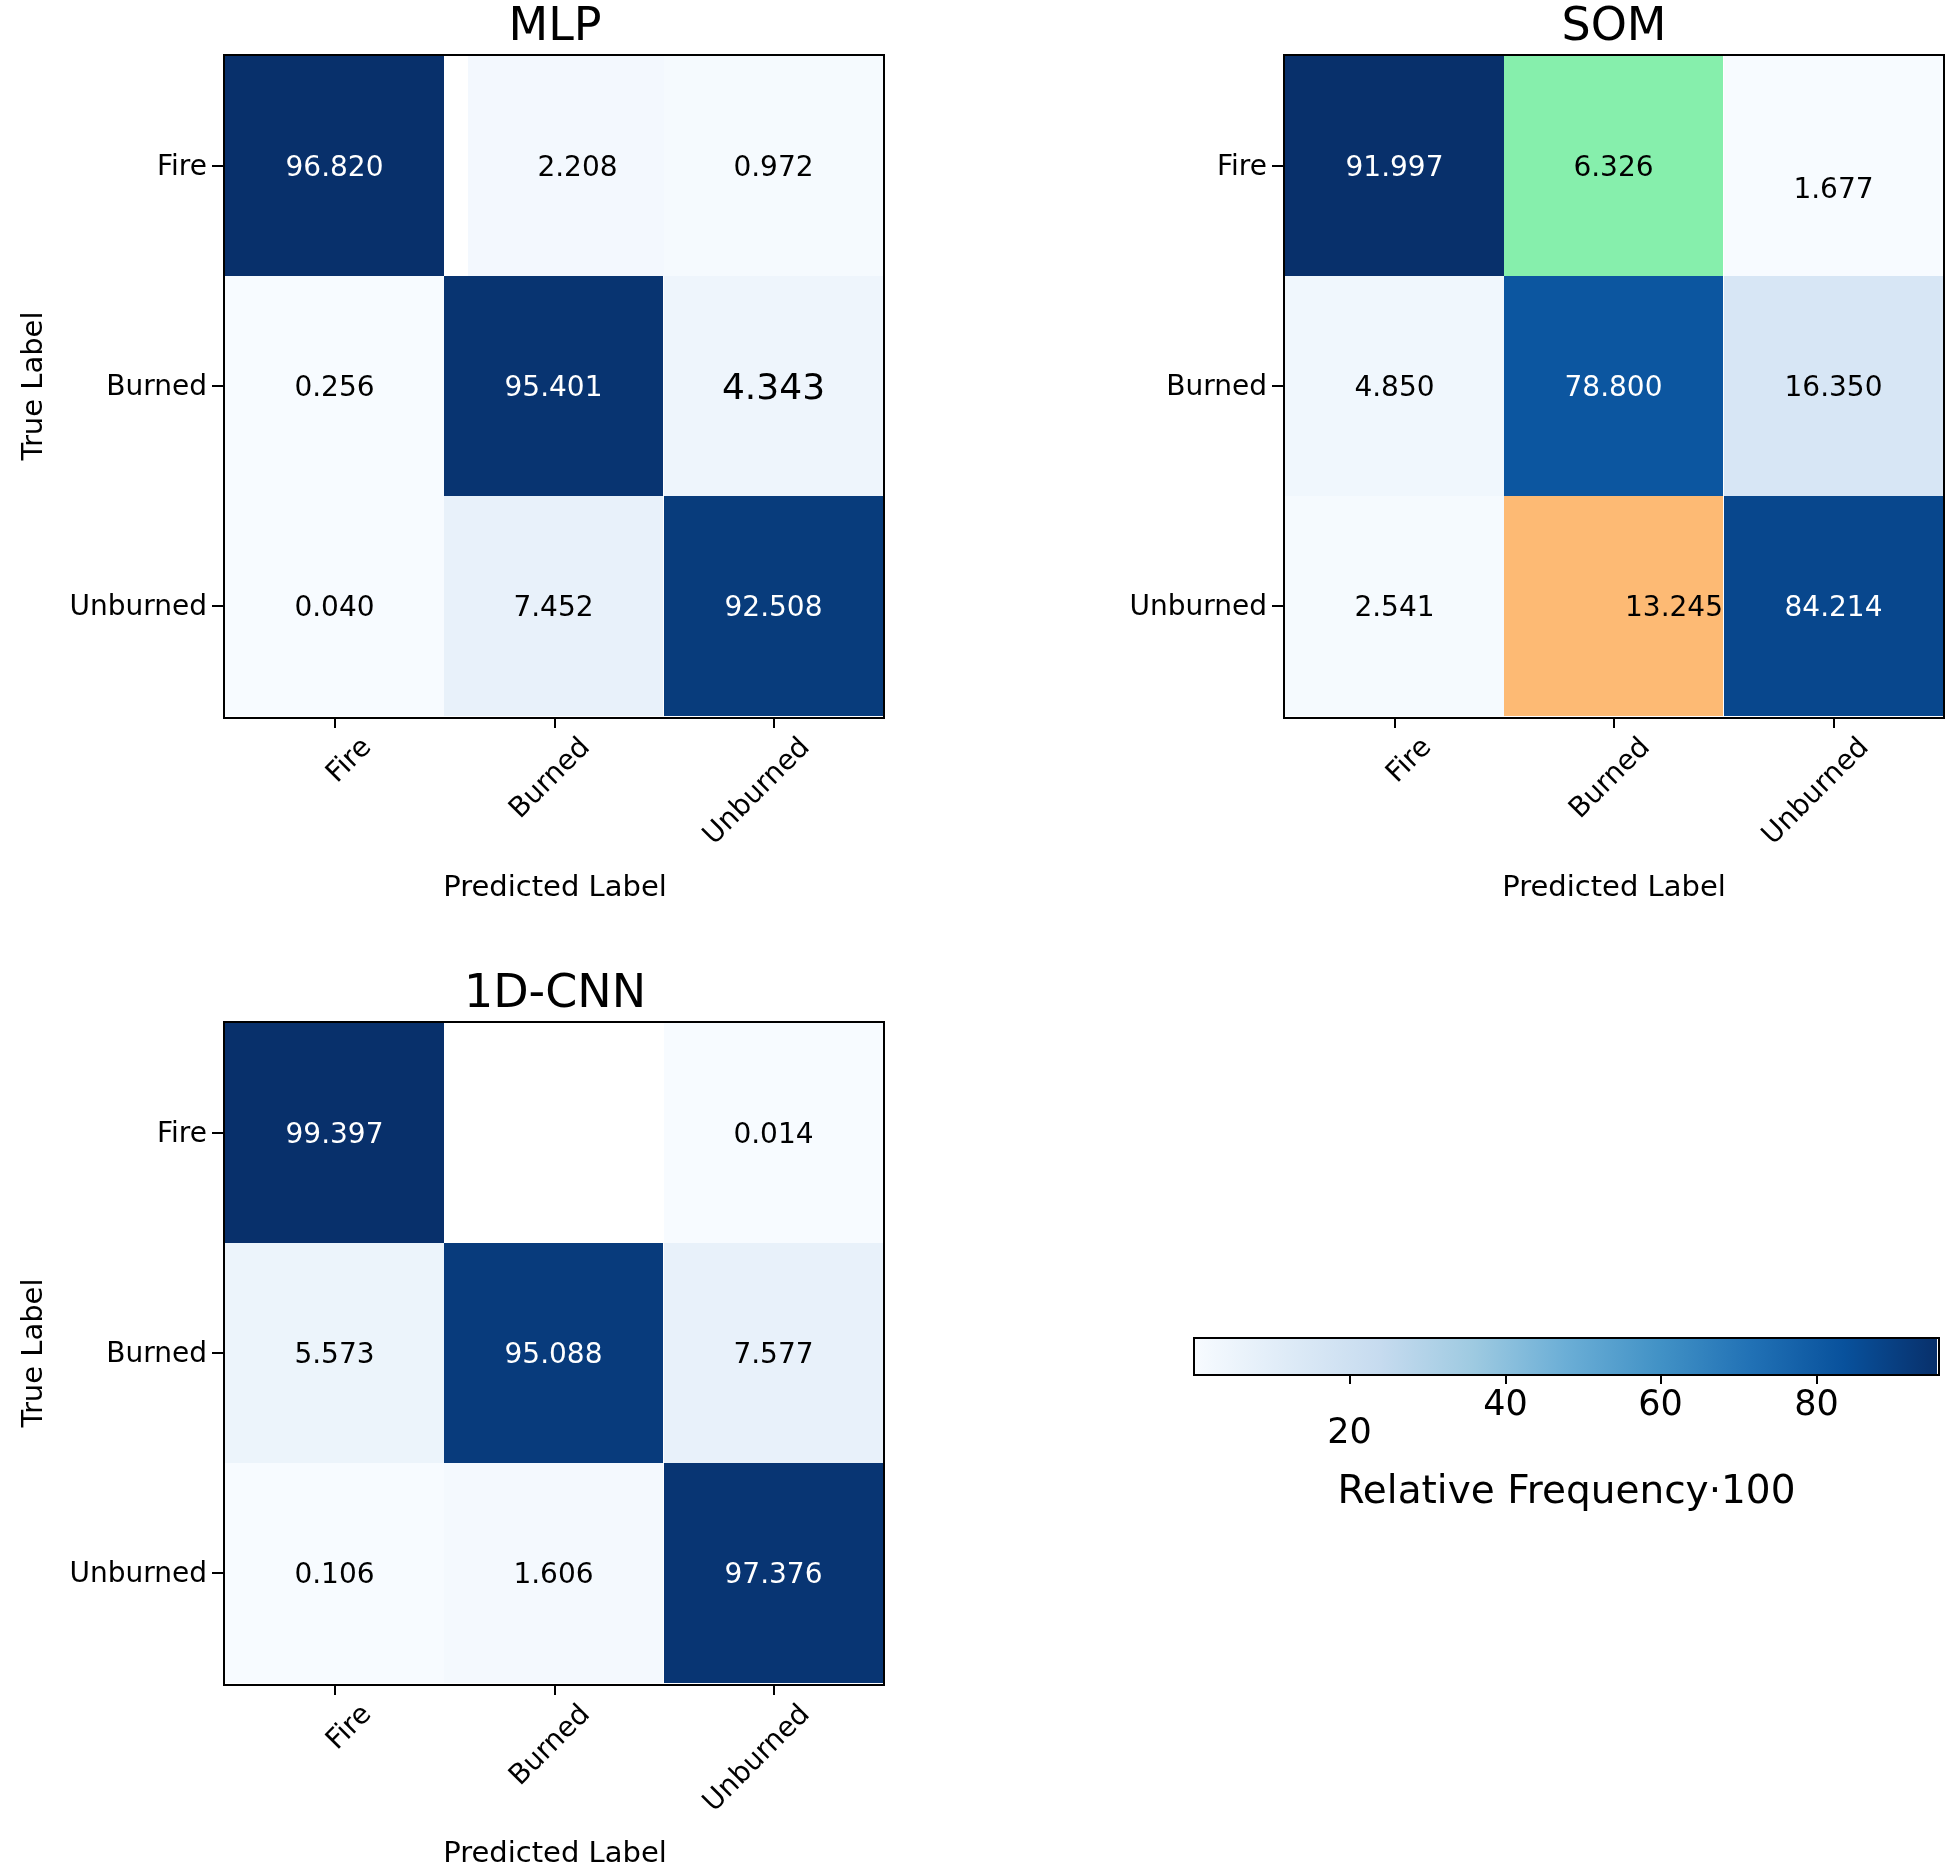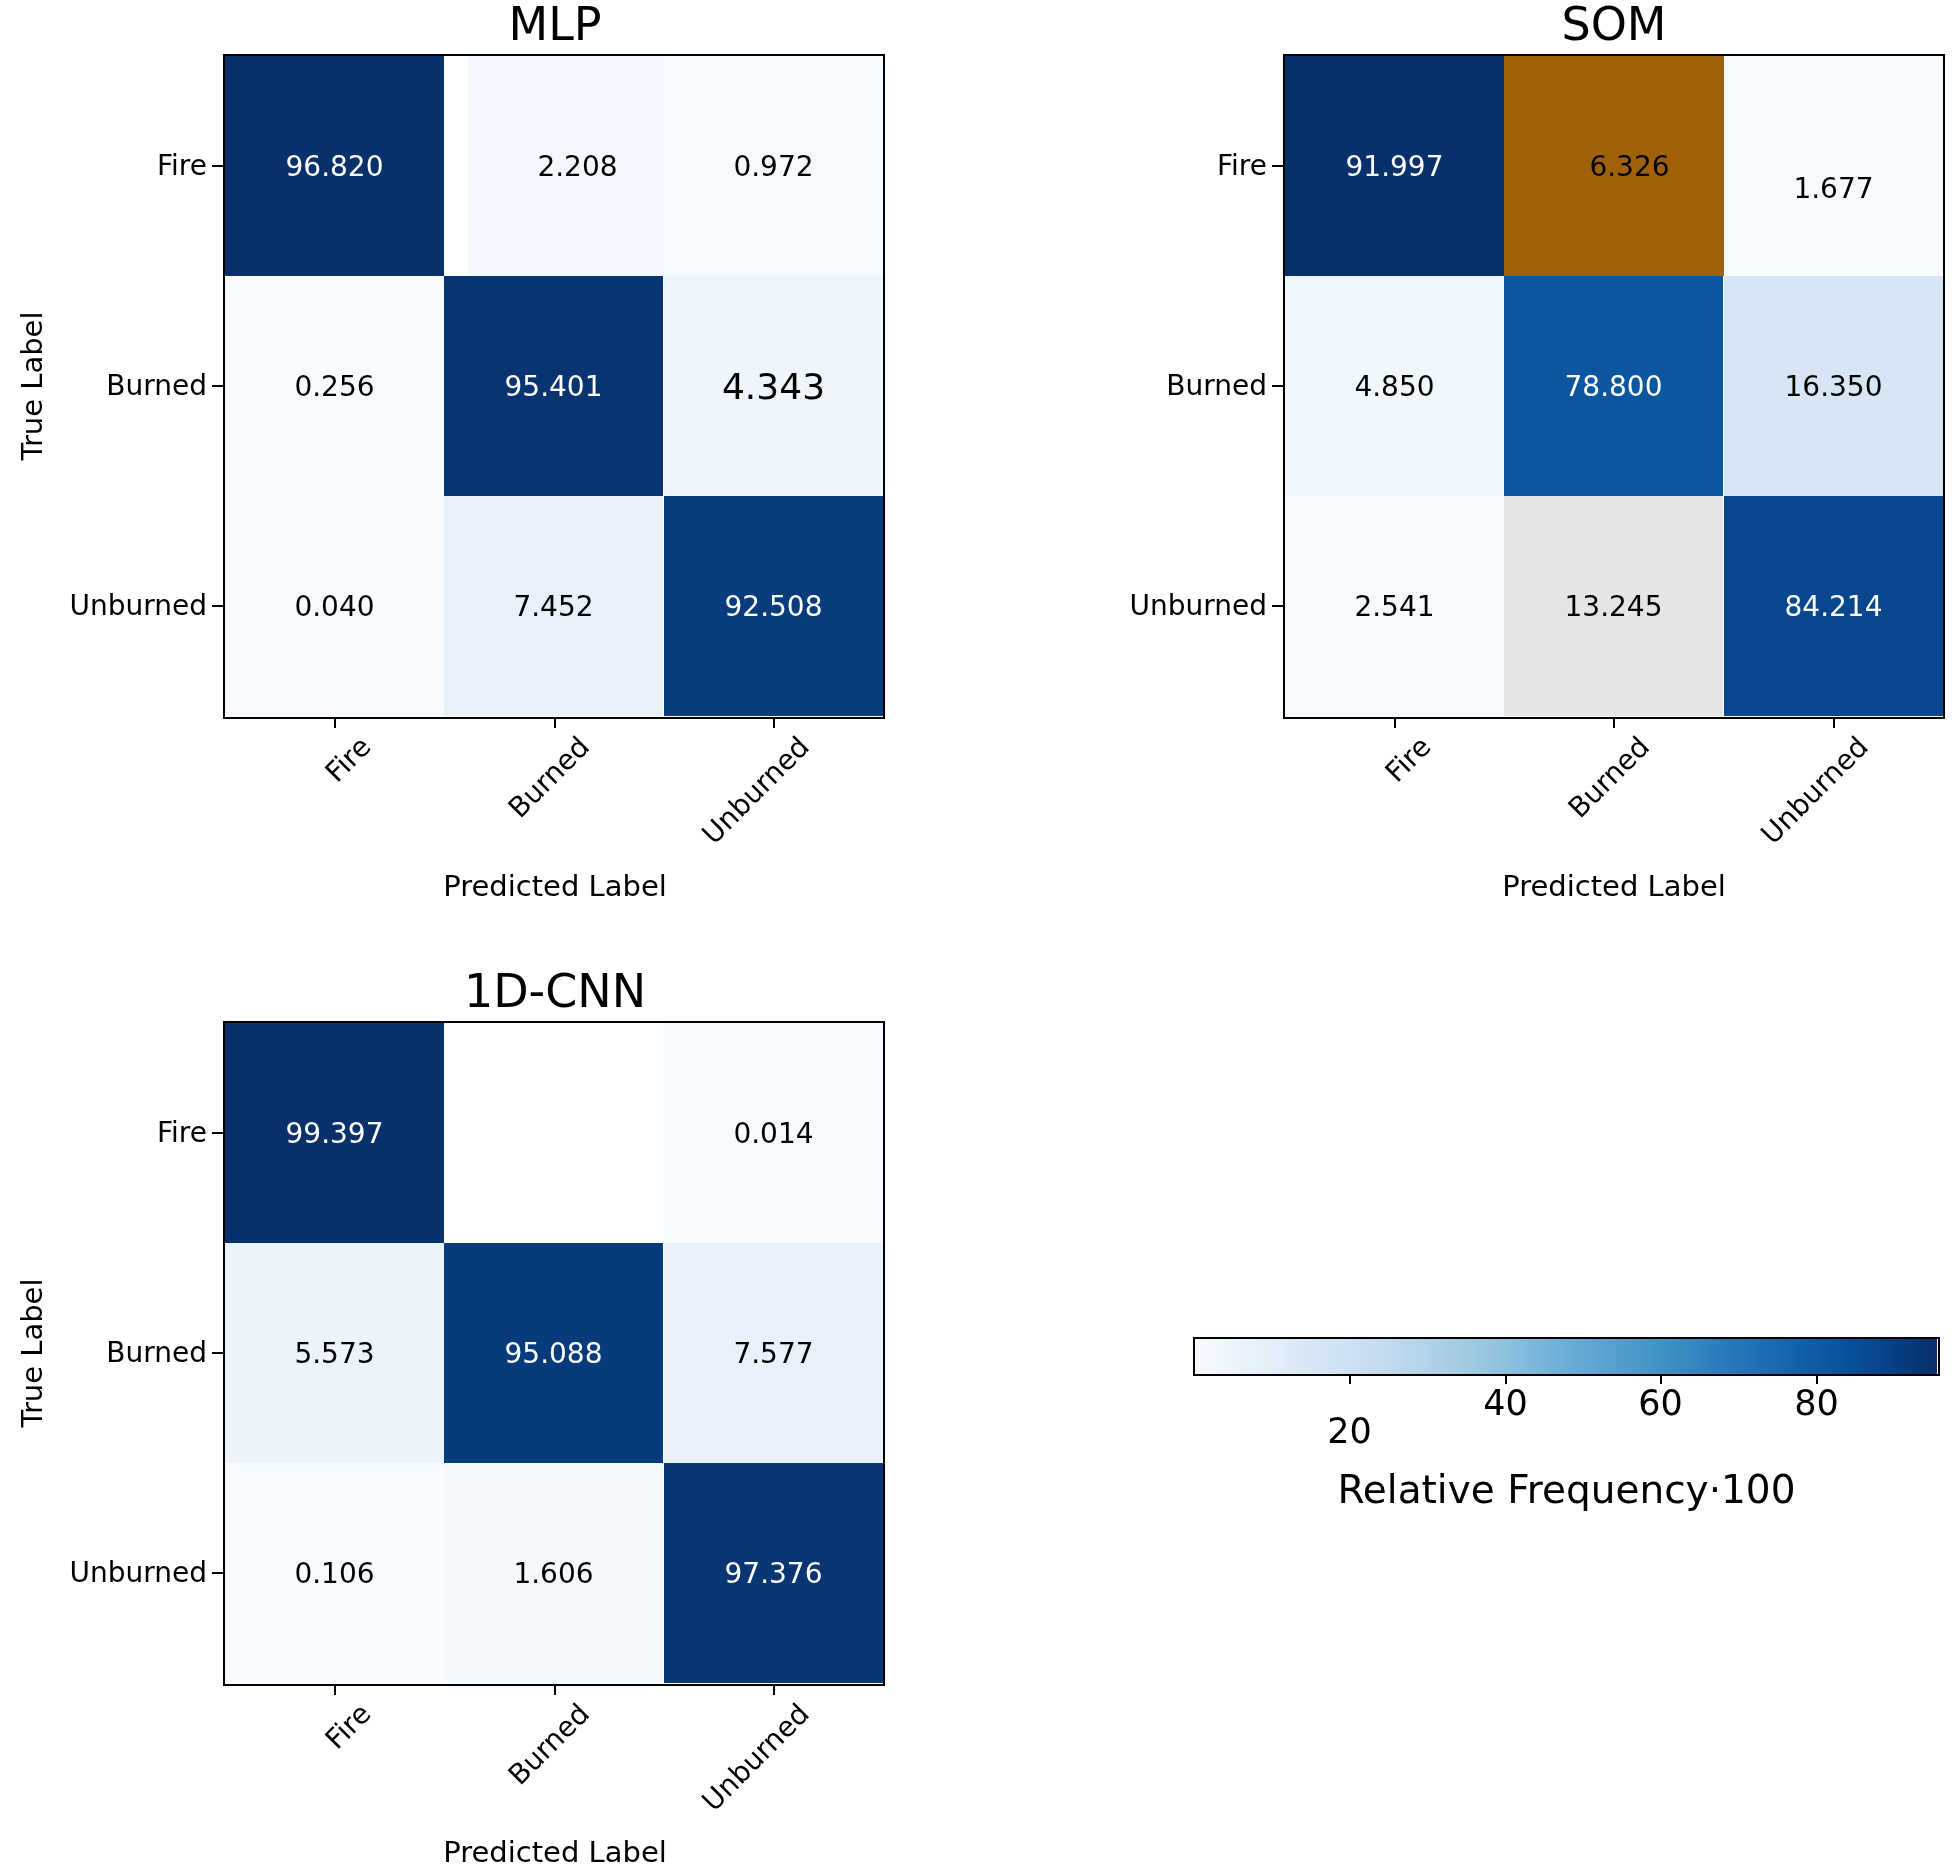--- a/index.html
+++ b/index.html
@@ -57,39 +57,39 @@
       <div class="abs nowrap" style="right: 185px; top: 730px; font-size: 28px; transform-origin: 100% 0px; transform: rotate(-45deg);">Unburned</div>
       <div class="abs" style="left: 252px; top: 869px; width: 606px; text-align: center; font-size: 29px;">Predicted Label</div>
       <div class="abs nowrap" style="left: 31.5px; top: 386px; font-size: 29px; transform: translate(-50%, -50%) rotate(-90deg);">True Label</div>
     </div>
   <div id="q1" class="abs" style="left: 978px; top: 0px; width: 978px; height: 936px;">
       <div class="abs" style="left: 333px; top: -4.2px; width: 606px; height: 56px; line-height: 56px; text-align: center; font-size: 46px;">SOM</div>
       <div class="abs" style="left: 305px; top: 54px; width: 658px; height: 661px; border: 2.1px solid rgb(0, 0, 0); box-sizing: content-box; background: rgb(255, 255, 255); position: absolute;">
         <div class="abs" style="left: 0px; top: 0px; width: 219px; height: 220px; background: rgb(8, 48, 107); display: flex; align-items: center; justify-content: center;">
           <span style="font-size: 28px; color: rgb(255, 255, 255);">91.997</span>
         </div>
-        <div class="abs" style="left: 219px; top: 0px; width: 219px; height: 220px; background: #a16207; display: flex; align-items: center; justify-content: center; padding-left: 16px;">
+        <div class="abs" style="left: 219px; top: 0px; width: 219px; height: 220px; background: #86efac; display: flex; align-items: center; justify-content: center;">
           <span style="font-size: 28px; color: rgb(0, 0, 0);">6.326</span>
         </div>
         <div class="abs" style="left: 439px; top: 0px; width: 219px; height: 265px; background: rgb(247, 251, 255); display: flex; align-items: center; justify-content: center; text-align: center;">
           <span style="font-size: 28px; color: rgb(0, 0, 0);">1.677</span>
         </div>
         <div class="abs" style="left: 0px; top: 220px; width: 219px; height: 220px; background: rgb(240, 247, 253); display: flex; align-items: center; justify-content: center;">
           <span style="font-size: 28px; color: rgb(0, 0, 0);">4.850</span>
         </div>
         <div class="abs" style="left: 219px; top: 220px; width: 219px; height: 220px; background: rgb(12, 86, 160); display: flex; align-items: center; justify-content: center;">
           <span style="font-size: 28px; color: rgb(255, 255, 255);">78.800</span>
         </div>
         <div class="abs" style="left: 439px; top: 220px; width: 219px; height: 220px; background: rgb(215, 230, 245); display: flex; align-items: center; justify-content: center;">
           <span style="font-size: 28px; color: rgb(0, 0, 0);">16.350</span>
         </div>
         <div class="abs" style="left: 0px; top: 440px; width: 219px; height: 220px; background: rgb(245, 250, 254); display: flex; align-items: center; justify-content: center;">
           <span style="font-size: 28px; color: rgb(0, 0, 0);">2.541</span>
         </div>
-        <div class="abs" style="left: 219px; top: 440px; width: 219px; height: 220px; background: #e5e5e5; display: flex; align-items: center; justify-content: center;">
+        <div class="abs" style="left: 219px; top: 440px; width: 219px; height: 220px; background: #fdba74; display: flex; align-items: center; justify-content: flex-end;">
           <span style="font-size: 28px; color: rgb(0, 0, 0);">13.245</span>
         </div>
         <div class="abs" style="left: 439px; top: 440px; width: 219px; height: 220px; background: rgb(8, 71, 141); display: flex; align-items: center; justify-content: center;">
           <span style="font-size: 28px; color: rgb(255, 255, 255);">84.214</span>
         </div>
       </div>
       <div class="abs" style="left: 294px; top: 165px; width: 11px; height: 2.1px; background: rgb(0, 0, 0);"></div>
       <div class="abs" style="left: 0px; top: 146px; width: 289px; height: 40px; line-height: 40px; text-align: right; font-size: 28px;">Fire</div>
       <div class="abs" style="left: 294px; top: 385px; width: 11px; height: 2.1px; background: rgb(0, 0, 0);"></div>
       <div class="abs" style="left: 0px; top: 366px; width: 289px; height: 40px; line-height: 40px; text-align: right; font-size: 28px;">Burned</div>

